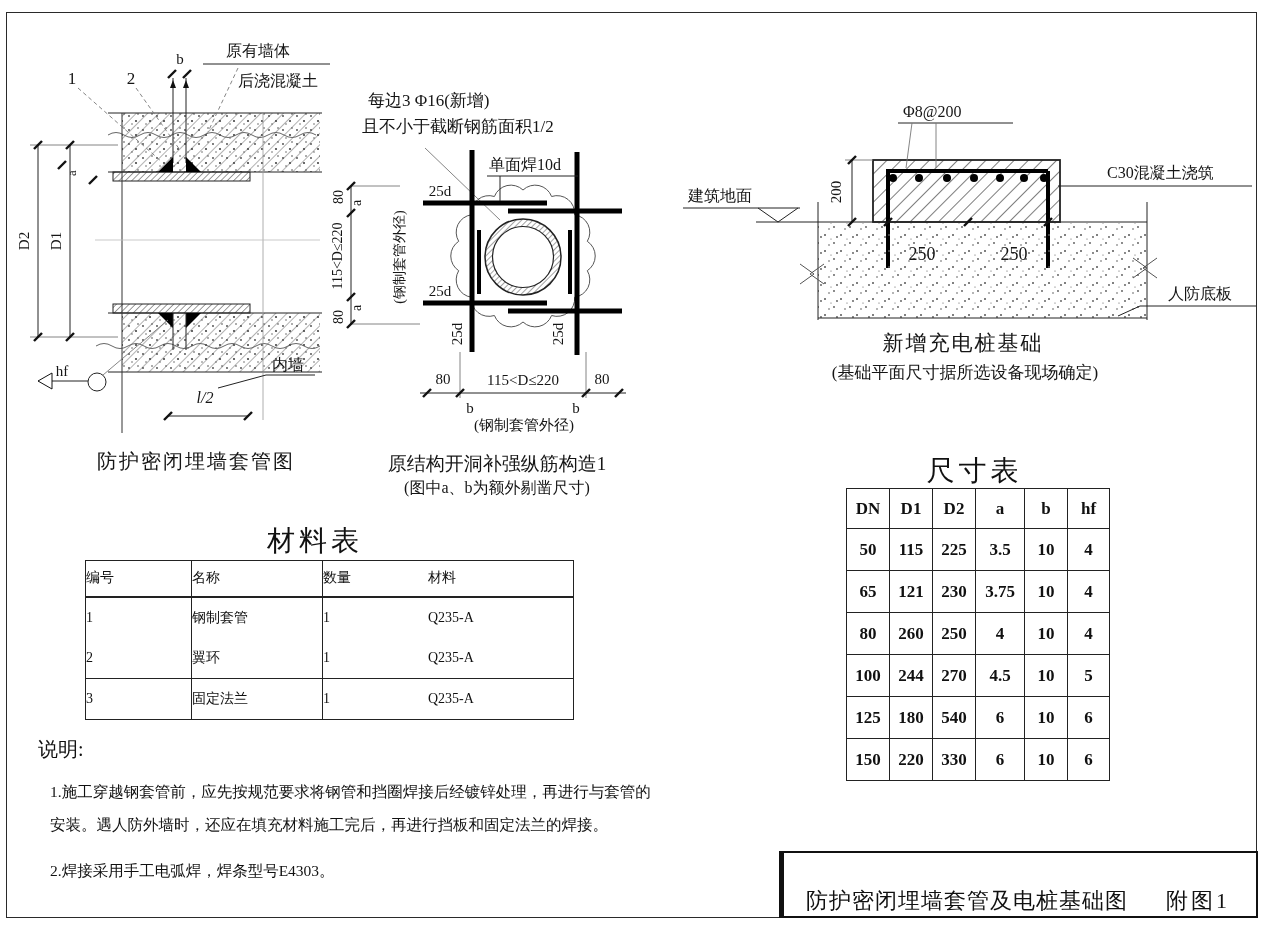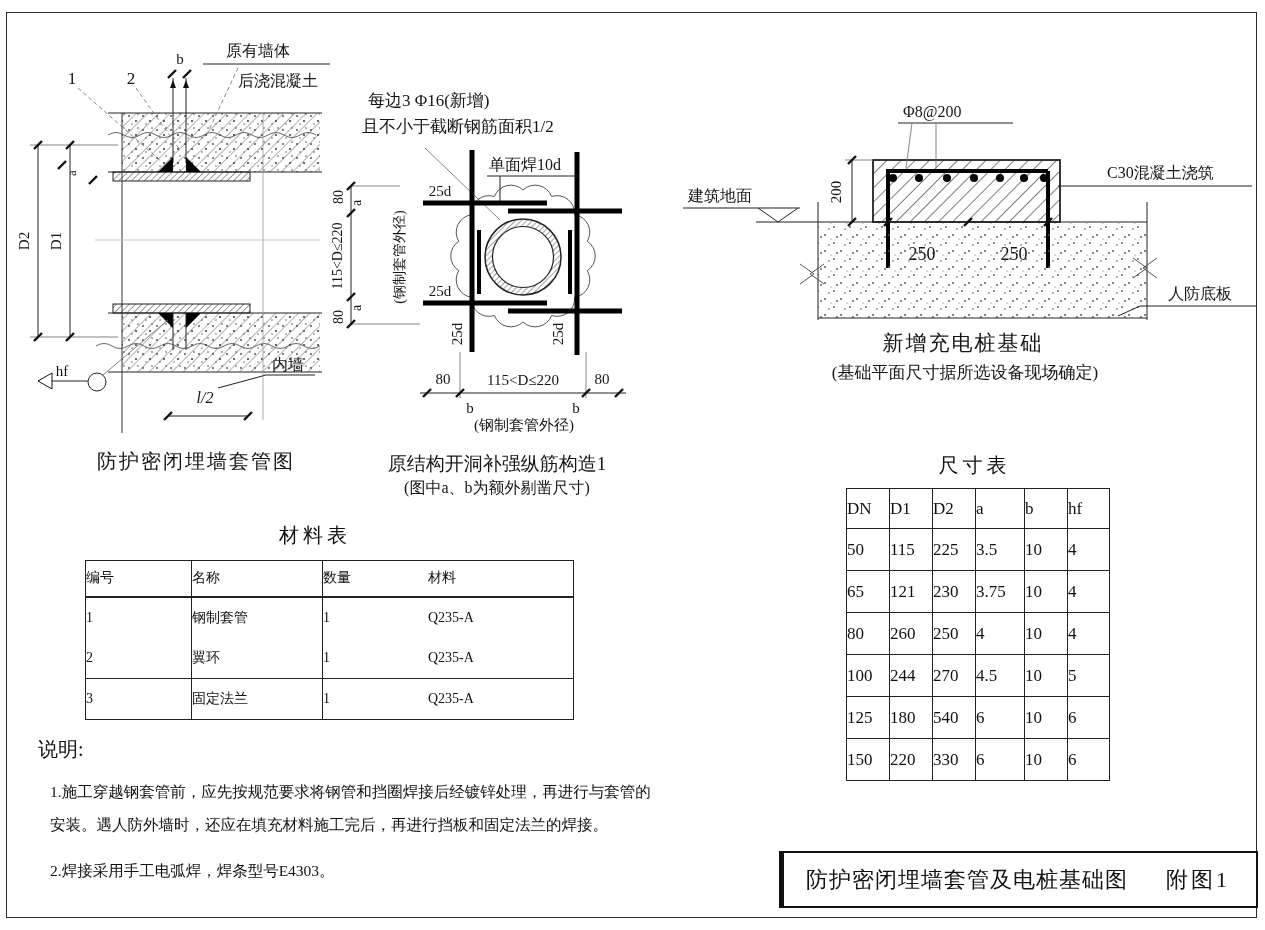--- a/index.html
+++ b/index.html
@@ -12,40 +12,40 @@
   .t13{font-size:13px}.t14{font-size:14px}.t15{font-size:15px}.t16{font-size:16px}
   .t17{font-size:17px}.t18{font-size:18px}.t19{font-size:19px}
   .t20{font-size:20px;letter-spacing:2px}.t21{font-size:21px;letter-spacing:2px}
   .it{font-style:italic}
   .tk{stroke:#111;stroke-width:2.4}
   .thin{stroke:#222;stroke-width:1;fill:none}
   .ltr{stroke:#777;stroke-width:0.9;fill:none}
   .bar{stroke:#000;stroke-width:5;fill:none}
   .bar4{stroke:#000;stroke-width:4;fill:none}
   table{border-collapse:collapse;background:#fff}
-  .tbl-title{position:absolute;text-align:center;font-size:20px;letter-spacing:4px}
+  .tbl-title{position:absolute;text-align:center;font-size:28px;letter-spacing:4px}
   .mat{position:absolute;left:85px;top:560px;border:1px solid #222}
   .mat th,.mat td{font-size:14px;font-weight:400;text-align:left;padding:0}
   .mat thead tr{height:36px}
   .mat thead th{border-bottom:2px solid #222}
   .mat tbody tr{height:41px}
   .mat .c0{width:105px}.mat .c1{width:130px}.mat .c2{width:105px}.mat .c3{width:145px}
   .mat th.c0,.mat td.c0,.mat th.c1,.mat td.c1{border-right:1px solid #222}
   .mat tbody tr.r1 td{border-bottom:1px solid #222}
   .dim{position:absolute;left:846px;top:488px;border:1px solid #222}
-  .dim th,.dim td{border:1px solid #222;font-size:17px;font-weight:400;text-align:left;padding:0}
+  .dim th,.dim td{border:1px solid #222;font-size:17px;font-weight:700;text-align:center;padding:0}
   .dim thead tr{height:40px}.dim tbody tr{height:42px}
   .dim .c0{width:42px}.dim .c1{width:42px}.dim .c2{width:42px}
   .dim .c3{width:48px}.dim .c4{width:42px}.dim .c5{width:41px}
   .notes{position:absolute;left:38px;top:736px;width:630px}
   .notes-heading{font-size:20px;margin:0 0 8px 0}
   .note-item{font-size:15.5px;line-height:2.15;margin:12px}
-  .titleblock{position:absolute;left:779px;top:851px;width:479px;height:57px;
+  .titleblock{position:absolute;left:779px;top:851px;width:479px;height:67px;
               border:2px solid #111;border-left-width:5px;box-sizing:border-box;
-              display:flex;align-items:center;background:#fff}
+              display:flex;align-items:flex-end;background:#fff}
   .tb-title{font-size:22px;margin-left:22px;letter-spacing:1px}
   .tb-fig{font-size:22px;margin-left:auto;margin-right:26px;letter-spacing:3px}
 </style>
 </head>
 <body>
 
 <div class="frame"></div>
 
 <svg width="1265" height="930" viewBox="0 0 1265 930">
   <defs>

